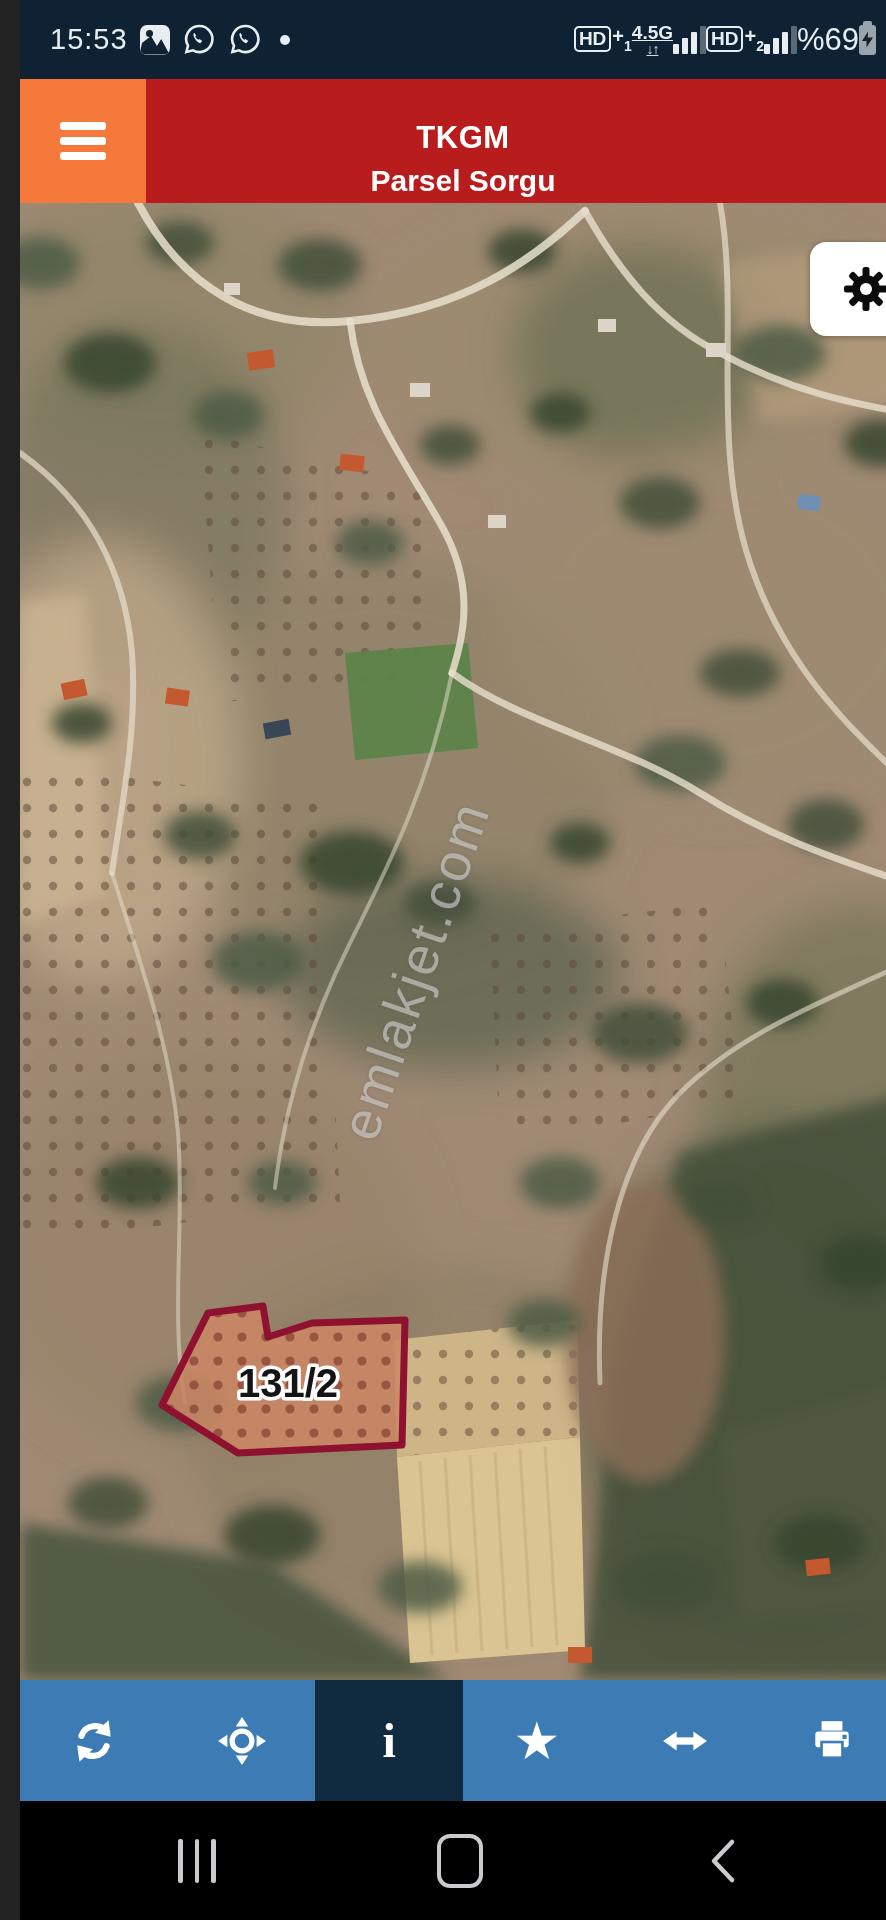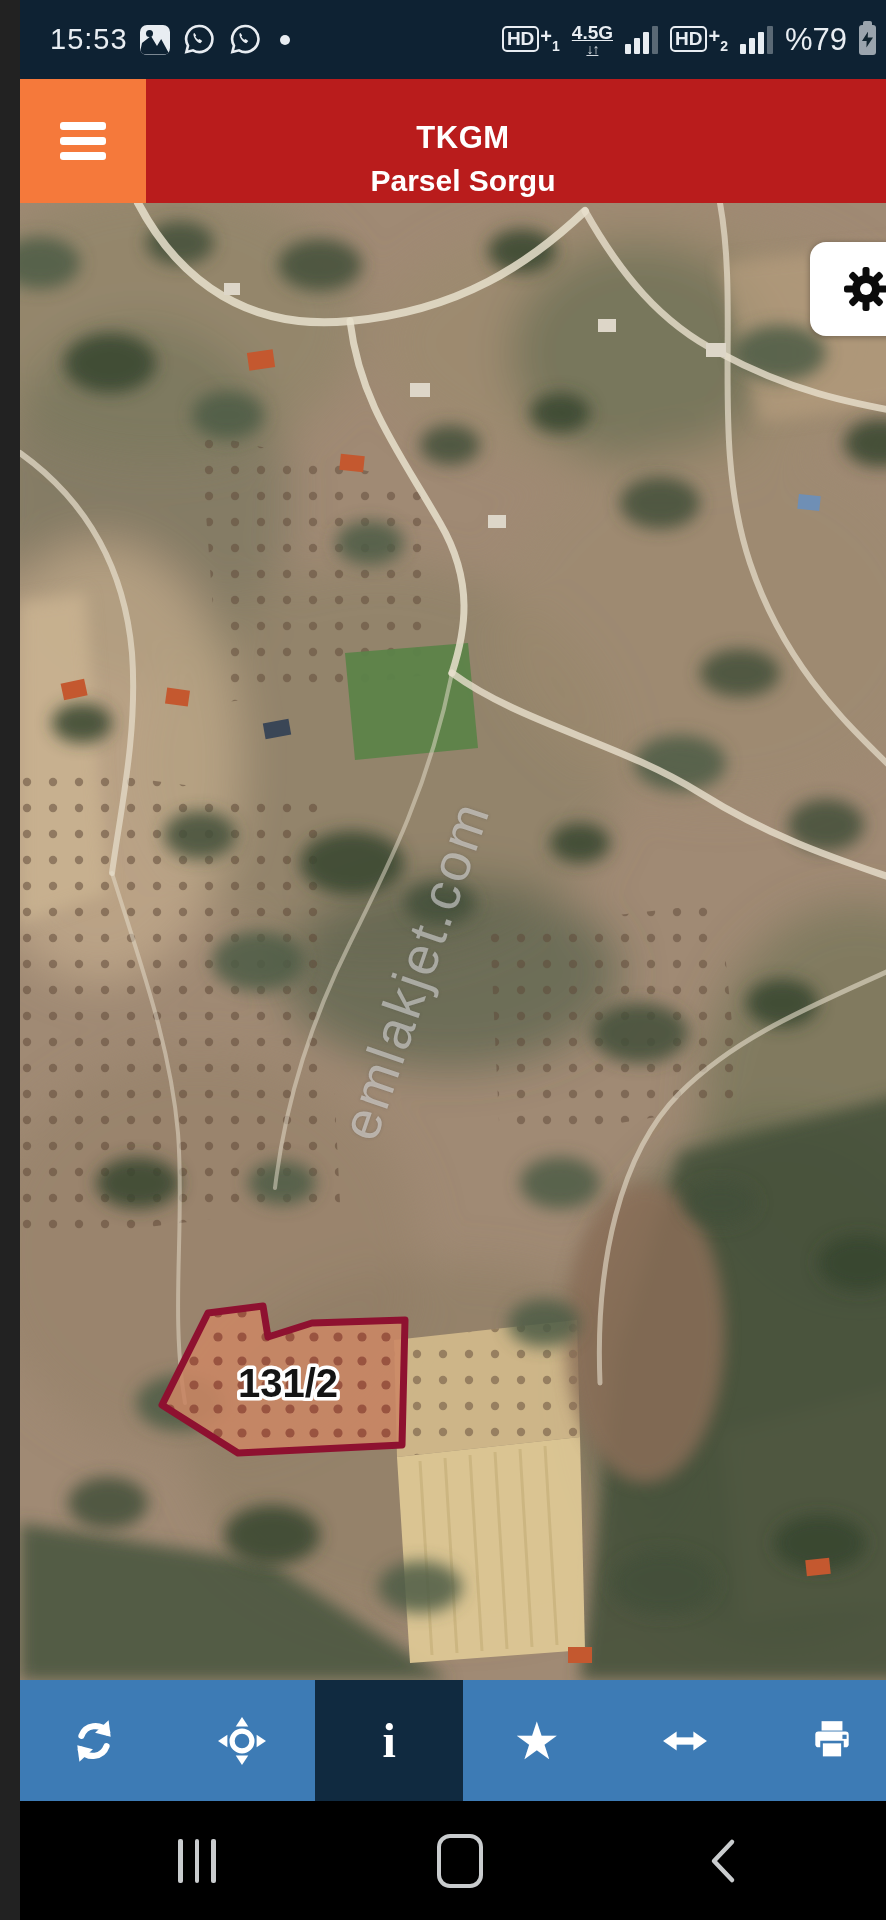--- a/index.html
+++ b/index.html
@@ -10,21 +10,21 @@
   .status-bar{position:absolute;left:0;top:0;width:886px;height:79px;background:#0e2233;
               display:flex;align-items:center;justify-content:space-between;padding:0 30px;box-sizing:border-box;color:#e8edf2;}
   .sb-left{display:flex;align-items:center;gap:12px;}
   .sb-time{font-size:29px;letter-spacing:1px;}
   .ic-gallery{position:relative;width:30px;height:30px;background:#e8edf2;border-radius:7px;display:inline-block;overflow:hidden;}
   .g-dot{position:absolute;left:6px;top:5px;width:7px;height:7px;border-radius:50%;background:#0e2233;}
   .g-mtn{position:absolute;left:0;bottom:0;width:100%;height:100%;background:#0e2233;
          clip-path:polygon(0 100%,8% 62%,38% 38%,58% 72%,72% 48%,100% 100%);}
   .ic-wa{width:34px;height:34px;display:inline-block;}
   .sb-dot{width:10px;height:10px;border-radius:50%;background:#e8edf2;margin-left:6px;}
-  .sb-right{display:flex;align-items:center;gap:12px;}
+  .sb-right{display:flex;align-items:center;}
   .hd-badge{display:flex;align-items:flex-start;font-weight:bold;}
   .hd-box{font-size:19px;border:2.5px solid #e8edf2;border-radius:5px;padding:0 3px;line-height:22px;}
   .hd-plus{font-size:20px;line-height:20px;margin-left:1px;}
   .hd-sub{font-size:14px;margin-top:12px;}
   .net{display:flex;flex-direction:column;align-items:center;line-height:1;text-decoration:underline;}
   .net-top{font-size:19px;font-weight:bold;}
   .net-arrows{font-size:14px;letter-spacing:-1px;opacity:.9;}
   .bars{display:flex;align-items:flex-end;gap:3px;height:28px;}
   .bars i{display:block;width:6px;background:#e8edf2;border-radius:1px;}
   .bars i:nth-child(1){height:10px;}.bars i:nth-child(2){height:16px;}
@@ -117,21 +117,21 @@
         <span class="hd-box">HD</span>
           <span class="hd-plus">+</span>
           <span class="hd-sub">2</span>
       </span>
       <span class="bars">
           <i></i>
           <i></i>
           <i></i>
           <i></i>
         </span>
-      <span class="pct">%79</span>
+      <span class="pct">%69</span>
       <span class="battery">
           <i class="bolt"></i>
         </span>
     </div>
   </header>
 
   <div class="app-header">
     <div class="app-title">TKGM</div>
     <div class="app-subtitle">Parsel Sorgu</div>
   </div>

